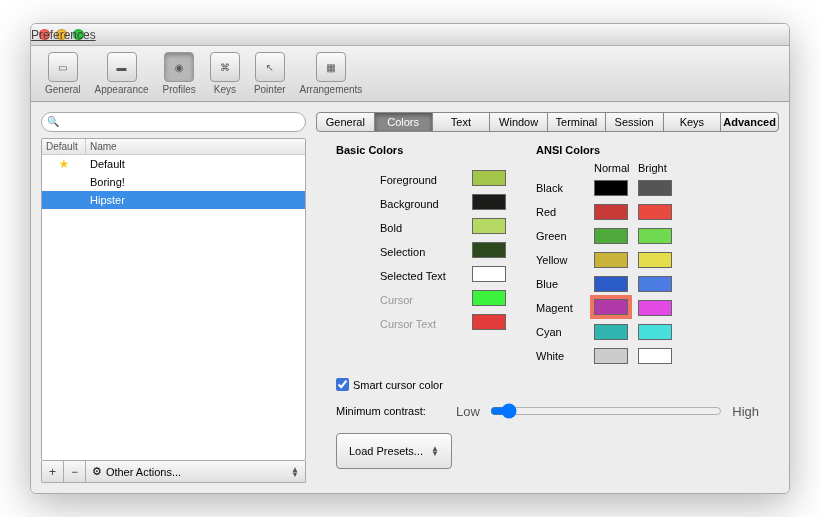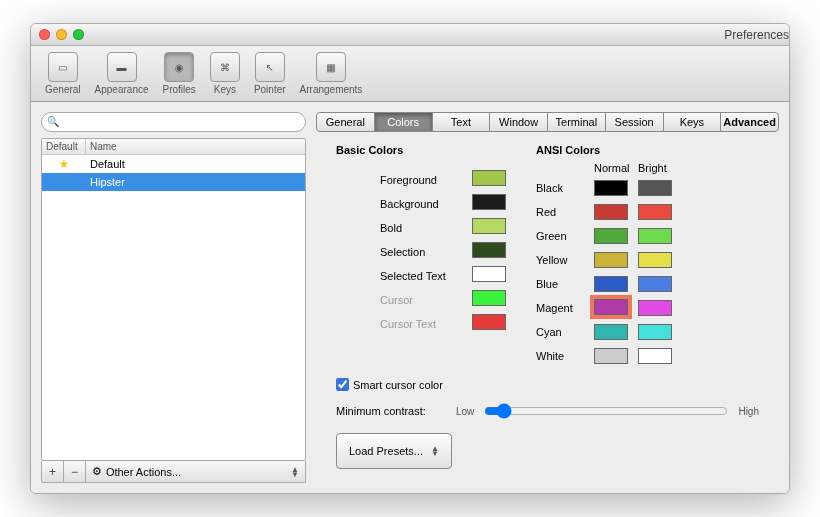--- a/index.html
+++ b/index.html
@@ -2,21 +2,21 @@
 <html><head>
 <meta charset="utf-8">
 <style>
 * { box-sizing: border-box; margin: 0; padding: 0; }
 body { font-family: "Lucida Grande", "Helvetica Neue", Arial, sans-serif; font-size: 11px; background: #fff; display: flex; align-items: center; justify-content: center; height: 100vh; }
 .window { width: 760px; background: #ededed; border: 1px solid #aaa; border-radius: 6px; box-shadow: 0 10px 40px rgba(0,0,0,0.3); overflow: hidden; }
 .titlebar { height: 22px; background: linear-gradient(#f7f7f7, #d7d7d7); border-bottom: 1px solid #b0b0b0; display: flex; align-items: center; position: relative; }
 .traffic { display: flex; gap: 6px; padding-left: 8px; }
 .light { width: 11px; height: 11px; border-radius: 50%; border: 0.5px solid rgba(0,0,0,0.2); }
 .red { background: #ff5f57; } .yellow { background: #febc2e; } .green { background: #28c840; }
-.titletext { position: absolute; left: 0; right: 0; text-align: right; font-size: 12px; color: #444; pointer-events: none; }
+.titletext { position: absolute; left: 0; right: 0; text-align: left; font-size: 12px; color: #444; pointer-events: none; text-decoration: underline; }
 .toolbar { height: 56px; background: linear-gradient(#f2f2f2, #d9d9d9); border-bottom: 1px solid #a0a0a0; display: flex; align-items: center; padding: 4px 8px; gap: 2px; }
 .toolbtn { display: flex; flex-direction: column; align-items: center; gap: 2px; padding: 2px 6px; font-size: 10px; color: #555; }
 .toolbtn .icn { width: 30px; height: 30px; background: linear-gradient(#fafafa,#d8d8d8); border: 1px solid #999; border-radius: 4px; display: flex; align-items: center; justify-content: center; }
 .toolbtn.sel .icn { background: #b8b8b8; box-shadow: inset 0 2px 4px rgba(0,0,0,0.3); }
 .content { display: flex; padding: 10px; gap: 10px; background: #ededed; }
 .leftcol { width: 265px; display: flex; flex-direction: column; }
 .searchwrap { position: relative; margin-bottom: 6px; }
 .search { width: 100%; height: 20px; border-radius: 10px; border: 1px solid #aaa; padding: 0 20px; font-size: 11px; background: #fff; }
 .search-icon { position: absolute; left: 6px; top: 4px; color: #888; font-size: 10px; }
 .proflist { flex: 1; background: #fff; border: 1px solid #aaa; border-radius: 2px; min-height: 310px; display: flex; flex-direction: column; }
@@ -52,21 +52,21 @@
 .ansihead .a1, .ansihead .a2 { width: 44px; text-align: left; }
 .ansirow { display: flex; align-items: center; height: 24px; justify-content: flex-end; }
 .ansirow .albl { width: 58px; font-size: 11px; }
 .ansirow .asw { width: 44px; }
 .ansirow .asw .swatch { width: 34px; }
 .highlight { border: 4px solid #ef7762; display: inline-block; padding: 0; margin-left: -4px; }
 .checkrow { display: flex; align-items: flex-end; gap: 4px; margin-top: 10px; }
 .check { width: 13px; height: 13px; accent-color: #3a74d8; }
 .sliderrow { display: flex; align-items: center; gap: 10px; margin-top: 12px; font-size: 11px; }
 .sliderrow .slbl { width: 110px; }
-.sliderrow .small { font-size: 10px; color: #555; }
+.sliderrow .small { font-size: 13px; color: #555; }
 .slider { flex: 1; }
 .loadbtn { margin-top: 14px; display: inline-flex; align-items: center; gap: 8px; background: linear-gradient(#fdfdfd,#e2e2e2); border: 1px solid #888; border-radius: 4px; padding: 11px 12px; font-size: 11px; }
 </style>
 </head>
 <body>
 
 <div class="window">
   <div class="titlebar">
     <div class="traffic">
       <div class="light red"></div>
@@ -111,20 +111,24 @@
       </div>
       <div class="proflist">
         <div class="listhead">
           <div class="c1">Default</div>
           <div class="c2">Name</div>
         </div>
         <div id="proflistbody">
             <div class="listrow">
               <div class="c1"><span class="star">★</span></div>
               <div class="c2">Default</div>
+            </div>
+            <div class="listrow">
+              <div class="c1"></div>
+              <div class="c2">Boring!</div>
             </div>
             <div class="listrow sel">
               <div class="c1"></div>
               <div class="c2">Hipster</div>
             </div>
           </div>
       </div>
       <div class="listfoot">
         <div class="footbtn">+</div>
         <div class="footbtn">−</div>

